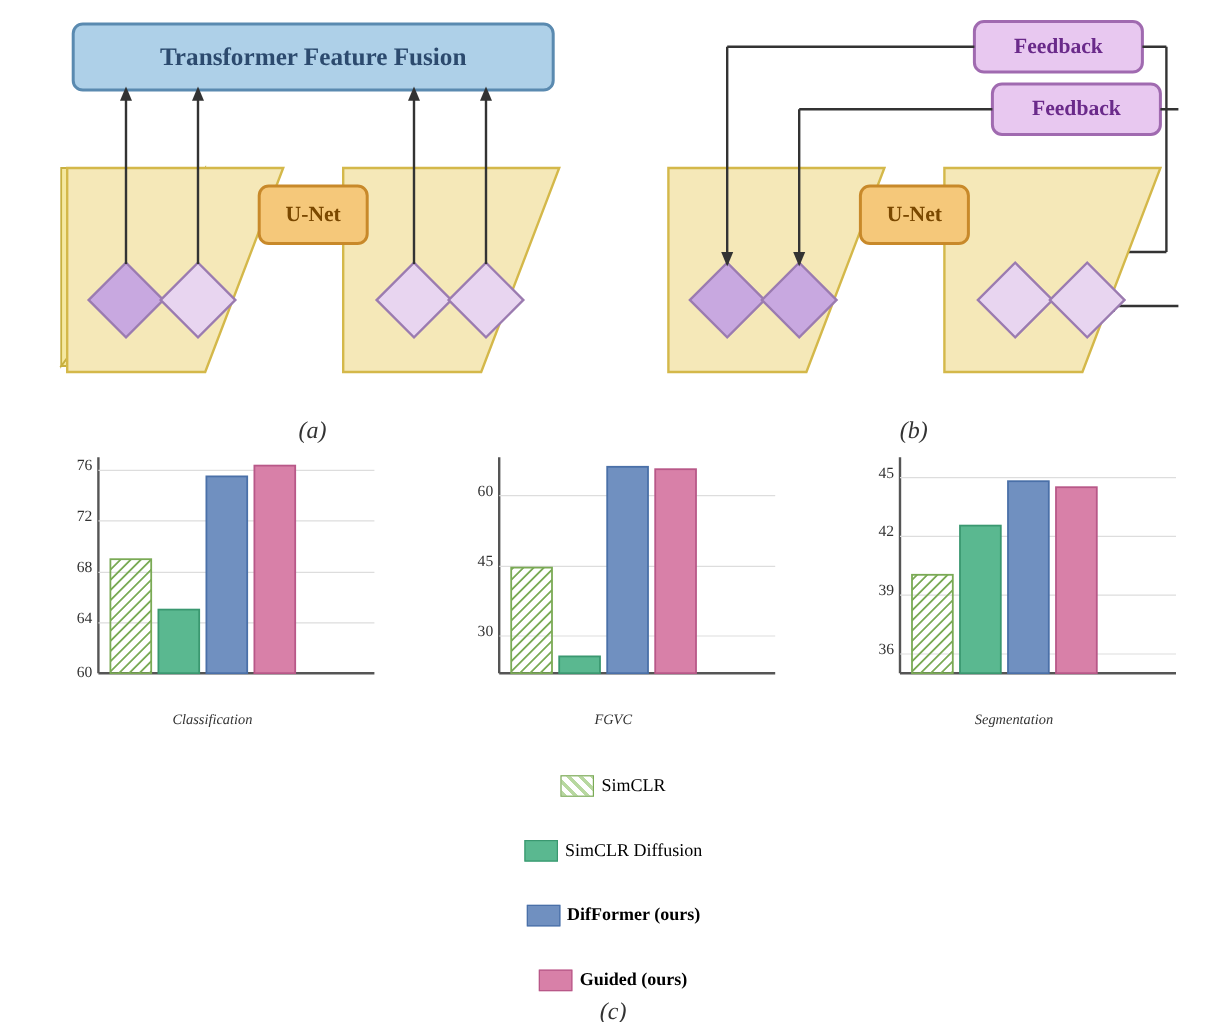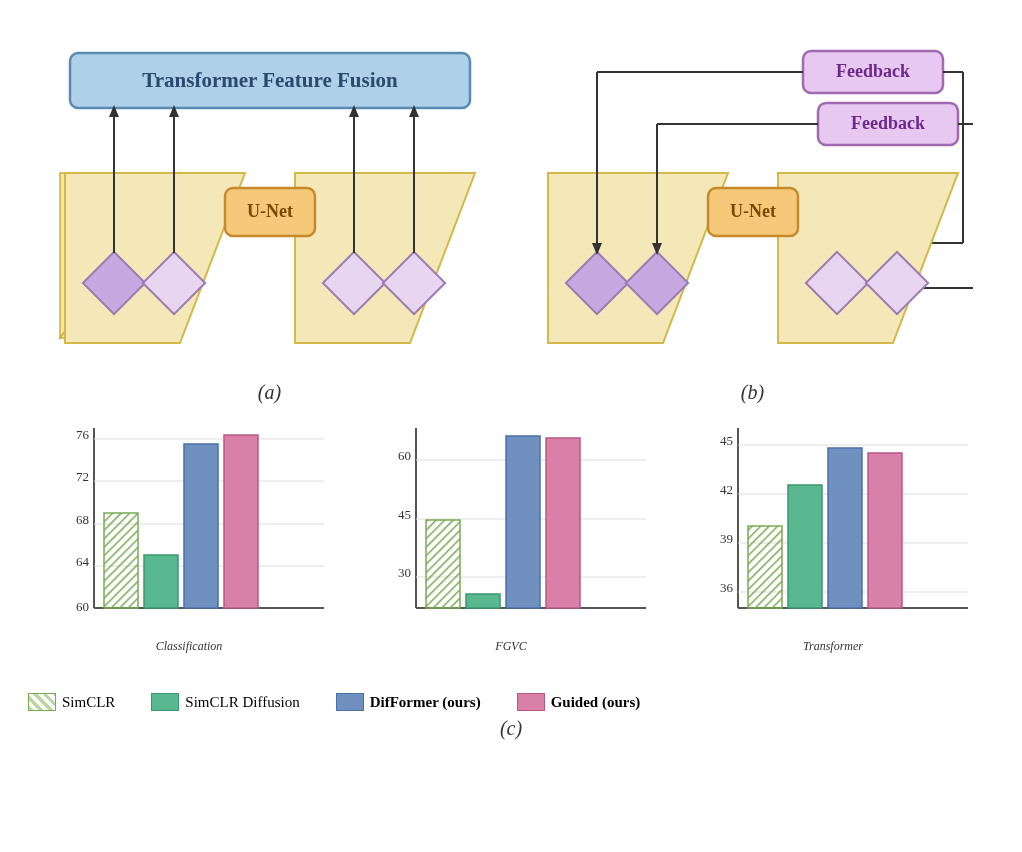--- a/index.html
+++ b/index.html
@@ -8,21 +8,21 @@
       height: 852px;
       background: #fff;
       font-family: serif;
       overflow: hidden;
     }
     .main-container {
       width: 1022px;
       height: 852px;
       display: flex;
       flex-direction: column;
-      padding: 28px;
+      padding: 10px;
     }
     .top-row {
       display: flex;
       flex-direction: row;
       width: 100%;
       height: 390px;
     }
     .diagram-a, .diagram-b {
       flex: 1;
       display: flex;
@@ -61,23 +61,23 @@
       height: 260px;
     }
     .chart-title {
       font-size: 12px;
       margin-top: 6px;
       font-style: italic;
       color: #333;
     }
     .legend-row {
       display: flex;
-      flex-direction: row;
+      flex-direction: column;
       align-items: center;
-      justify-content: flex-start;
+      justify-content: space-between;
       gap: 36px;
       margin-top: 10px;
       font-size: 15px;
     }
     .legend-item {
       display: flex;
       align-items: center;
       gap: 6px;
     }
     .legend-swatch {
@@ -316,21 +316,21 @@
 
             <rect x="55" y="103" width="34" height="82" fill="url(#hatch-c)" stroke="#7aaa55" stroke-width="1.5"></rect>
 
             <rect x="95" y="62" width="34" height="123" fill="#5ab890" stroke="#3a9870" stroke-width="1.5"></rect>
 
             <rect x="135" y="25" width="34" height="160" fill="#7090c0" stroke="#4a70a8" stroke-width="1.5"></rect>
 
             <rect x="175" y="30" width="34" height="155" fill="#d880a8" stroke="#b85888" stroke-width="1.5"></rect>
           </svg>
         </div>
-        <div class="chart-title">Transformer</div>
+        <div class="chart-title">Segmentation</div>
       </div>
     </div>
 
     <div class="legend-row">
       <div class="legend-item">
         <div class="legend-swatch legend-swatch-hatched"></div>
         <span>SimCLR</span>
       </div>
       <div class="legend-item">
         <div class="legend-swatch legend-swatch-green"></div>

